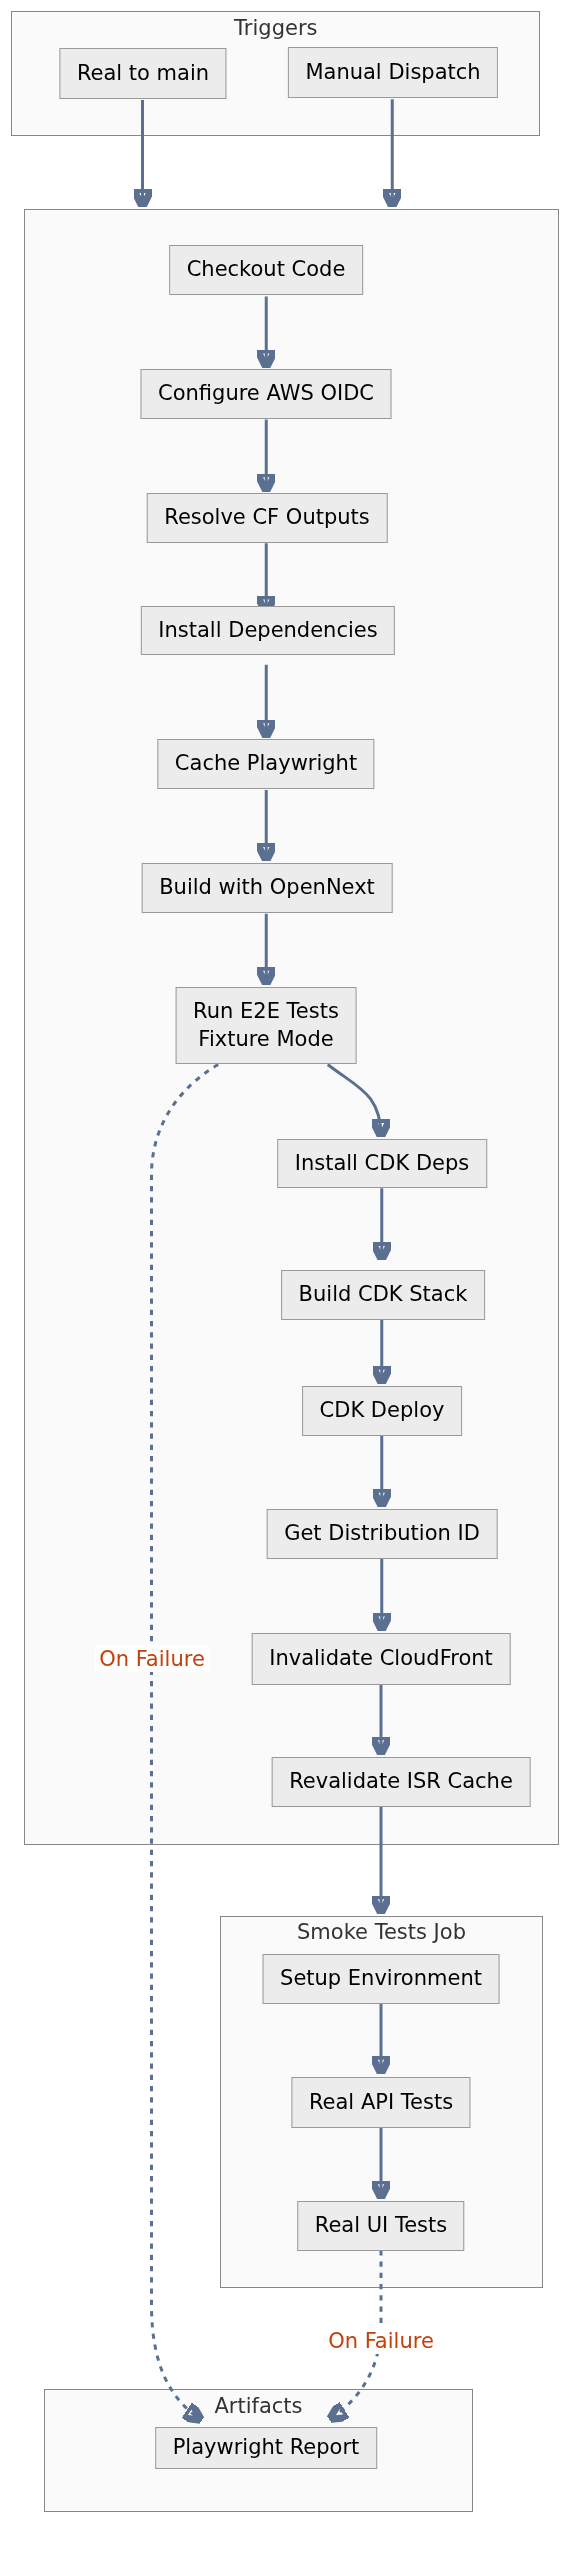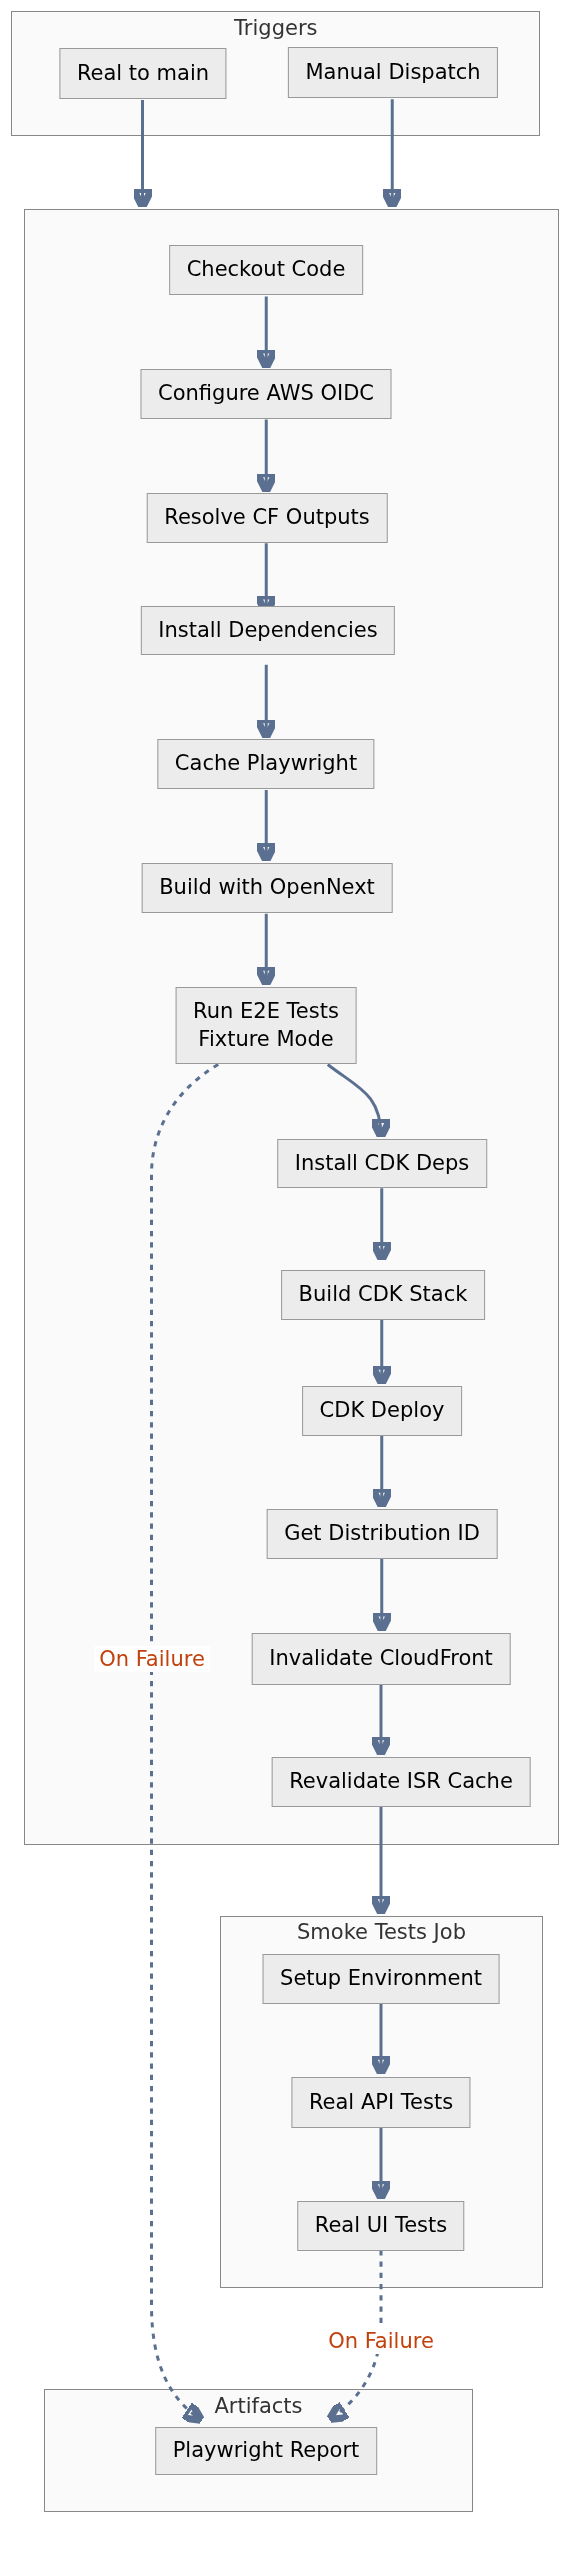--- a/index.html
+++ b/index.html
@@ -94,19 +94,19 @@
   <div class="node" style="left:383px;top:1270px;height:50px;">Build CDK Stack</div>
   <div class="node" style="left:382px;top:1386px;height:50px;">CDK Deploy</div>
   <div class="node" style="left:382px;top:1509px;height:50px;">Get Distribution ID</div>
   <div class="node" style="left:381px;top:1633px;height:52px;">Invalidate CloudFront</div>
   <div class="node" style="left:381px;top:1757px;height:50px;margin-left:20px;">Revalidate ISR Cache</div>
 
   <div class="node" style="left:381px;top:1954px;height:50px;">Setup Environment</div>
   <div class="node" style="left:381px;top:2077px;height:51px;">Real API Tests</div>
   <div class="node" style="left:381px;top:2201px;height:50px;">Real UI Tests</div>
 
-  <div class="node" style="left:266px;top:2427px;height:48px;">Playwright Report</div>
+  <div class="node" style="left:266px;top:2427px;height:42px;">Playwright Report</div>
 
   <div class="edge-label" style="left:152px;top:1646px;">On Failure</div>
   <div class="edge-label" style="left:381px;top:2328px;">On Failure</div>
 
 </div>
 
 
 </body></html>

